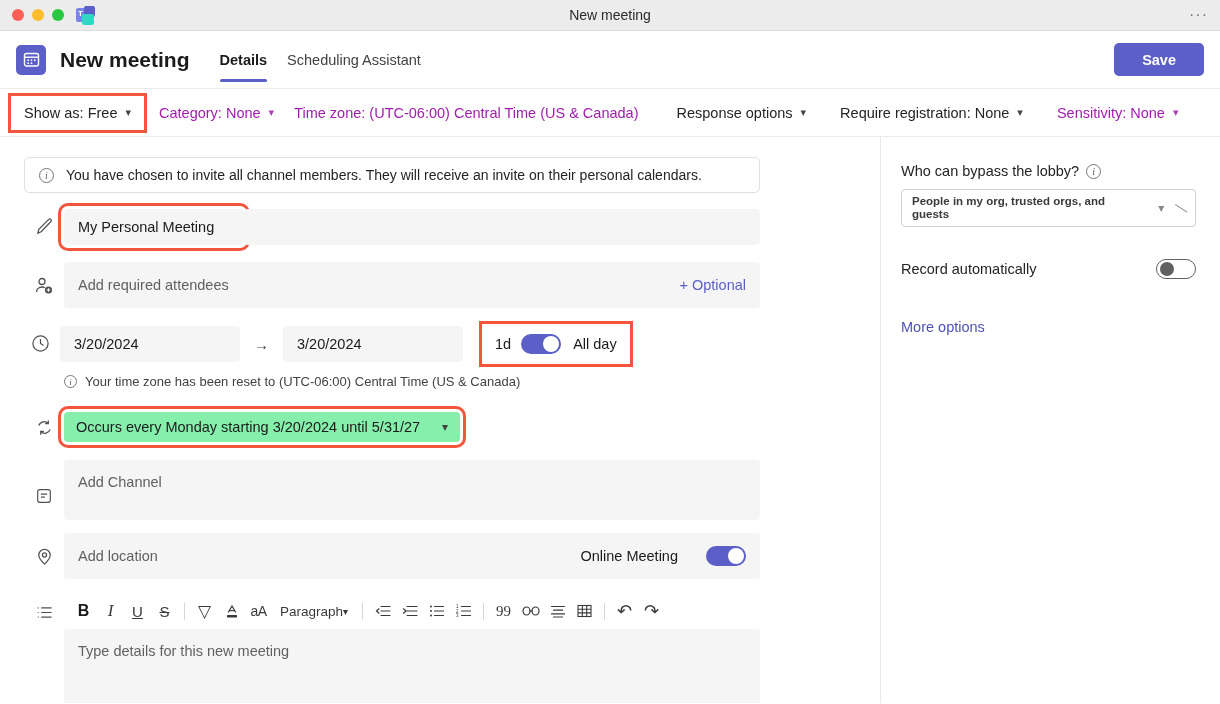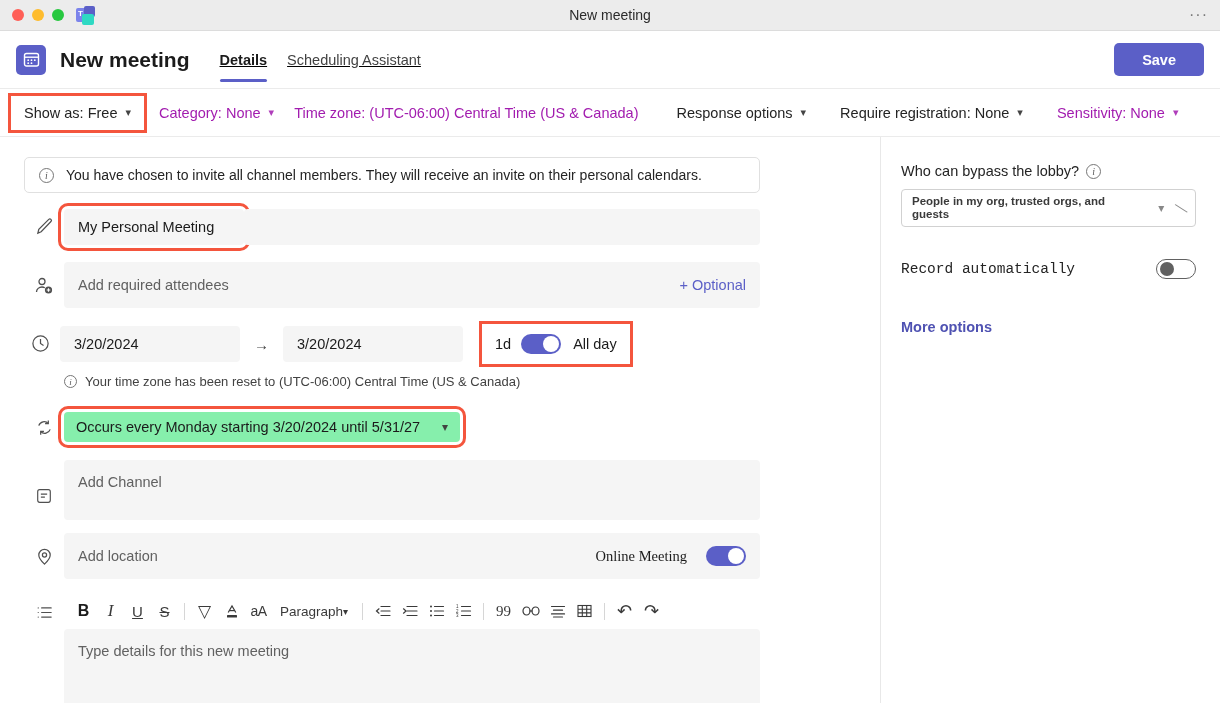--- a/index.html
+++ b/index.html
@@ -47,21 +47,21 @@
   }
   .cal-badge {
     width: 30px; height: 30px; border-radius: 5px; background: #5b5fc7;
     display: flex; align-items: center; justify-content: center; flex: 0 0 auto;
   }
   .cal-badge svg { display: block; }
   .app-title {
     font-size: 21px; font-weight: bold; color: #1b1b1b; margin-left: 14px;
     white-space: nowrap;
   }
-  .tabs { display: flex; align-items: flex-start; margin-left: 20px; height: 100%; text-decoration: underline; }
+  .tabs { display: flex; align-items: flex-start; margin-left: 20px; height: 100%; }
   .tab {
     font-size: 14.5px; color: #424242; padding: 0 10px; height: 100%;
     display: flex; align-items: center; position: relative; cursor: pointer;
     white-space: nowrap;
   }
   .tab.active { color: #1b1b1b; font-weight: bold; }
   .tab.active::after {
     content: ""; position: absolute; left: 10px; right: 10px; bottom: 6px;
     height: 3px; background: #5b5fc7; border-radius: 2px;
   }
@@ -165,25 +165,25 @@
   .rp-select {
     margin-top: 10px; border: 1px solid #d1d1d1; border-radius: 4px;
     height: 38px; display: flex; align-items: center; padding: 0 10px;
     cursor: pointer;
   }
   .rp-select .txt {
     font-size: 11.5px; font-weight: bold; color: #3a3a3a; line-height: 13px;
     max-width: 200px;
   }
   .rp-select .icons { margin-left: auto; display: flex; align-items: center; gap: 14px; color: #888; }
-  .rp-record { margin-top: 32px; display: flex; align-items: center; font-family: Liberation Mono, monospace; }
+  .rp-record { margin-top: 32px; display: flex; align-items: center; }
   .rp-record .lbl { font-size: 14.5px; color: #242424; }
   .rp-record .toggle { margin-left: auto; width: 40px; height: 20px; }
   .more-options {
-    margin-top: 40px; color: #4f52b2; font-size: 14.5px; font-weight: bold; cursor: pointer;
+    margin-top: 40px; color: #4f52b2; font-size: 14.5px; font-weight: normal; cursor: pointer;
   }
 
   .info-circle {
     width: 15px; height: 15px; border-radius: 50%; border: 1px solid #767676;
     display: inline-flex; align-items: center; justify-content: center;
     font-size: 10px; color: #5a5a5a; font-style: italic; font-family: "Liberation Serif", serif;
     flex: 0 0 auto;
   }
   .info-circle.sm { width: 13px; height: 13px; font-size: 9px; }
 </style>
@@ -345,21 +345,21 @@
 
     <div class="row" style="margin-top:13px;">
       <div class="row-ico">
         <svg width="19" height="19" viewBox="0 0 20 20" fill="none" stroke="#505050" stroke-width="1.3">
           <path d="M10 18s6-5.4 6-9.5A6 6 0 0 0 4 8.5C4 12.6 10 18 10 18z"></path>
           <circle cx="10" cy="8.4" r="2.2"></circle>
         </svg>
       </div>
       <div class="field" style="height:46px; padding:0 14px;">
         <span class="ph">Add location</span>
-        <span style="margin-left:auto;display:flex;align-items:center;gap:19px;font-family:Liberation Serif, serif;">
+        <span style="margin-left:auto;display:flex;align-items:center;gap:28px;">
           <span style="font-size:14.5px;color:#1b1b1b;">Online Meeting</span>
           <span class="toggle">
               <span class="knob"></span>
             </span>
         </span>
       </div>
     </div>
 
     <div class="row" style="margin-top:14px;">
       <div class="row-ico" style="padding-top:10px;">

